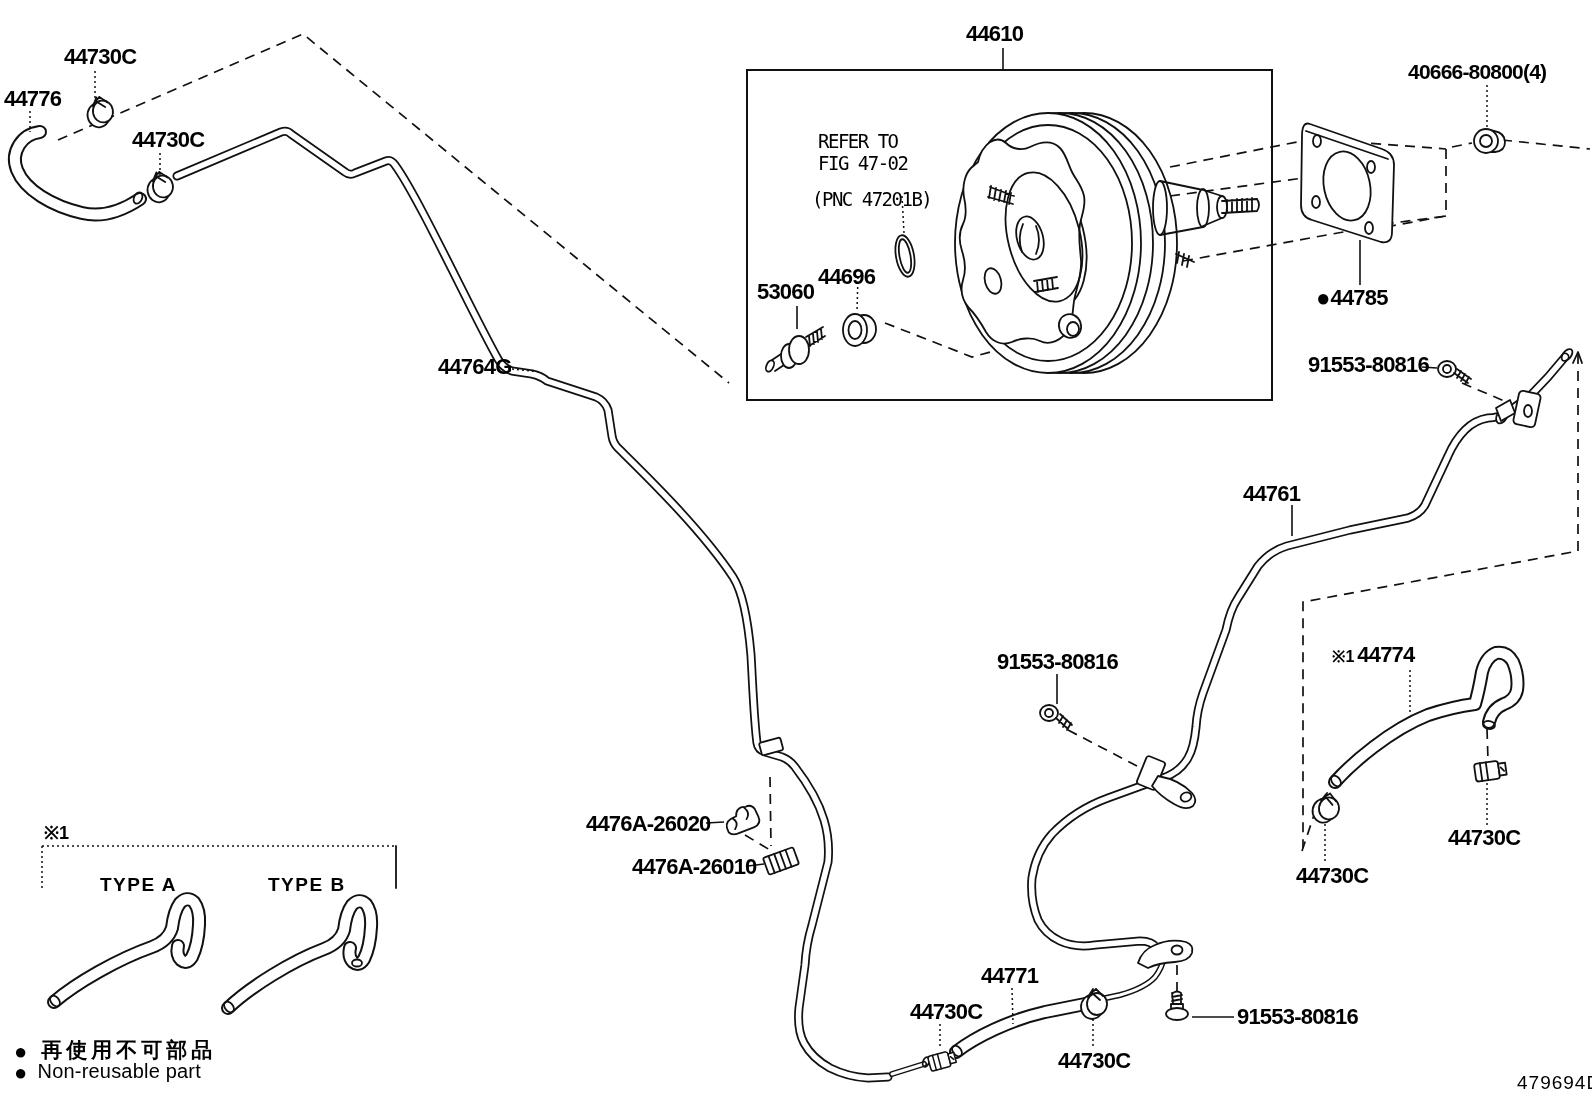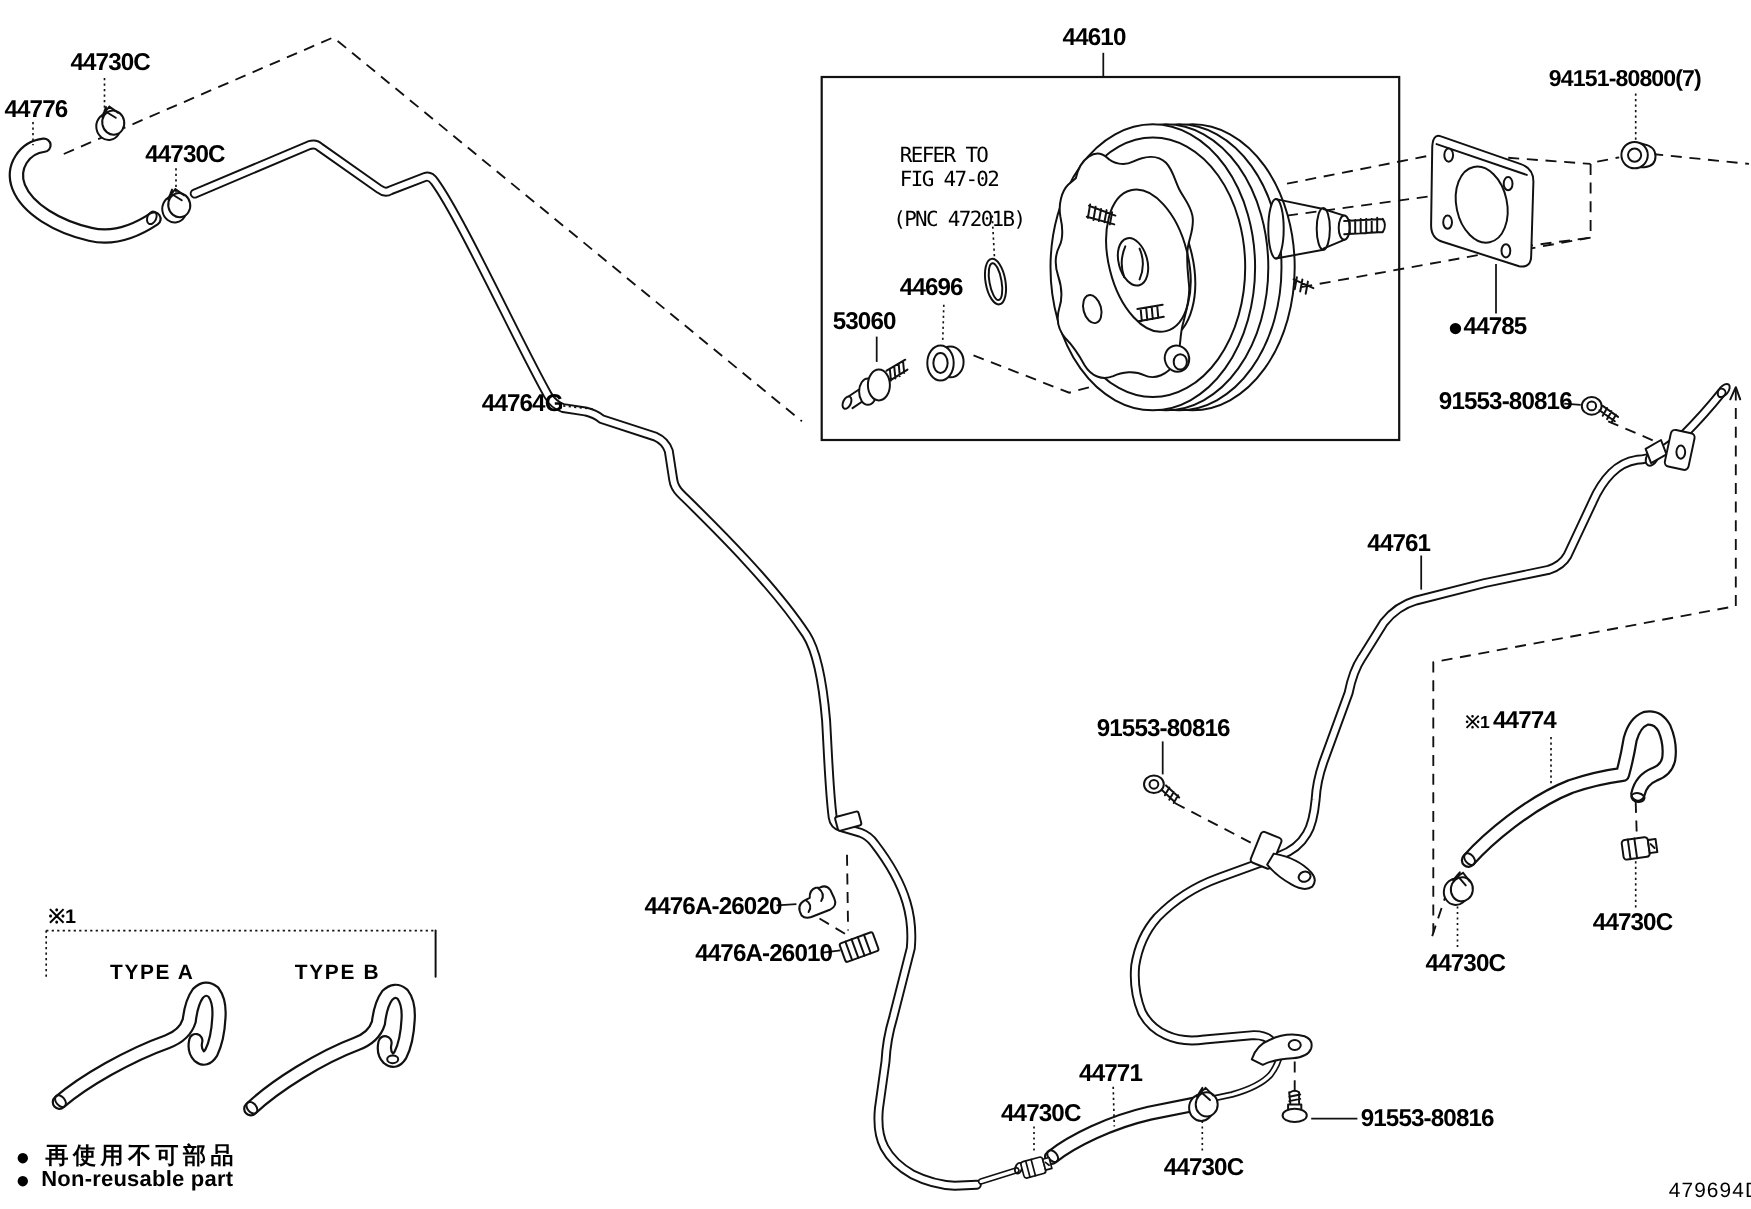--- a/index.html
+++ b/index.html
@@ -22,21 +22,21 @@
   .pl{position:absolute;font-weight:700;font-size:22px;line-height:1.02;
       letter-spacing:-.8px;white-space:nowrap}
   .pl .dotmark{font-size:24px;vertical-align:-1px;letter-spacing:0}
   .pl .refmark{font-size:16px;font-weight:700;margin-right:3px;letter-spacing:0}
   .note{position:absolute;font-family:"DejaVu Sans Mono","Liberation Mono",monospace;
         font-weight:400;font-size:19px;letter-spacing:-1.5px;white-space:nowrap}
   .typelbl{position:absolute;font-weight:700;font-size:19px;letter-spacing:1.5px;white-space:nowrap}
   .legend-row{position:absolute;white-space:nowrap;font-weight:700}
   .legend-row .bullet{font-size:22px;margin-right:10px;vertical-align:-2px}
   .legend-row.jp{font-size:21px;letter-spacing:4px}
-  .legend-row.en{font-size:20px;letter-spacing:.2px;font-weight:700}
+  .legend-row.en{font-size:20px;letter-spacing:.2px;font-weight:400}
   .refmark-big{position:absolute;font-size:18px;font-weight:700}
   .docnum{position:absolute;font-size:19px;font-weight:400;letter-spacing:1px}
 </style>
 </head>
 <body>
 
 <div id="stage">
 
 <svg width="1592" height="1099" viewBox="0 0 1592 1099">
 
@@ -276,23 +276,23 @@
 
 <div class="pl" style="left:64px;top:46px">44730C</div>
 <div class="pl" style="left:4px;top:88px">44776</div>
 <div class="pl" style="left:132px;top:129px">44730C</div>
 <div class="pl" style="left:966px;top:23px">44610</div>
 
 <div class="note" style="left:818px;top:130px">REFER TO</div>
 <div class="note" style="left:818px;top:152px">FIG 47-02</div>
 <div class="note" style="left:812px;top:188px">(PNC 47201B)</div>
 
-<div class="pl" style="left:818px;top:250px">44696</div>
+<div class="pl" style="left:818px;top:266px">44696</div>
 <div class="pl" style="left:757px;top:281px">53060</div>
-<div class="pl" style="left:1408px;top:61px;font-size:21px">94151-80800(7)</div>
+<div class="pl" style="left:1408px;top:61px;font-size:21px">40666-80800(4)</div>
 
 <div class="pl" style="left:1316px;top:286px"><span class="dotmark">●</span><span>44785</span></div>
 
 <div class="pl" style="left:1308px;top:354px">91553-80816</div>
 <div class="pl" style="left:438px;top:356px">44764G</div>
 <div class="pl" style="left:1243px;top:483px">44761</div>
 <div class="pl" style="left:997px;top:651px">91553-80816</div>
 
 <div class="pl" style="left:1332px;top:644px"><span class="refmark">※1</span><span>44774</span></div>
 

